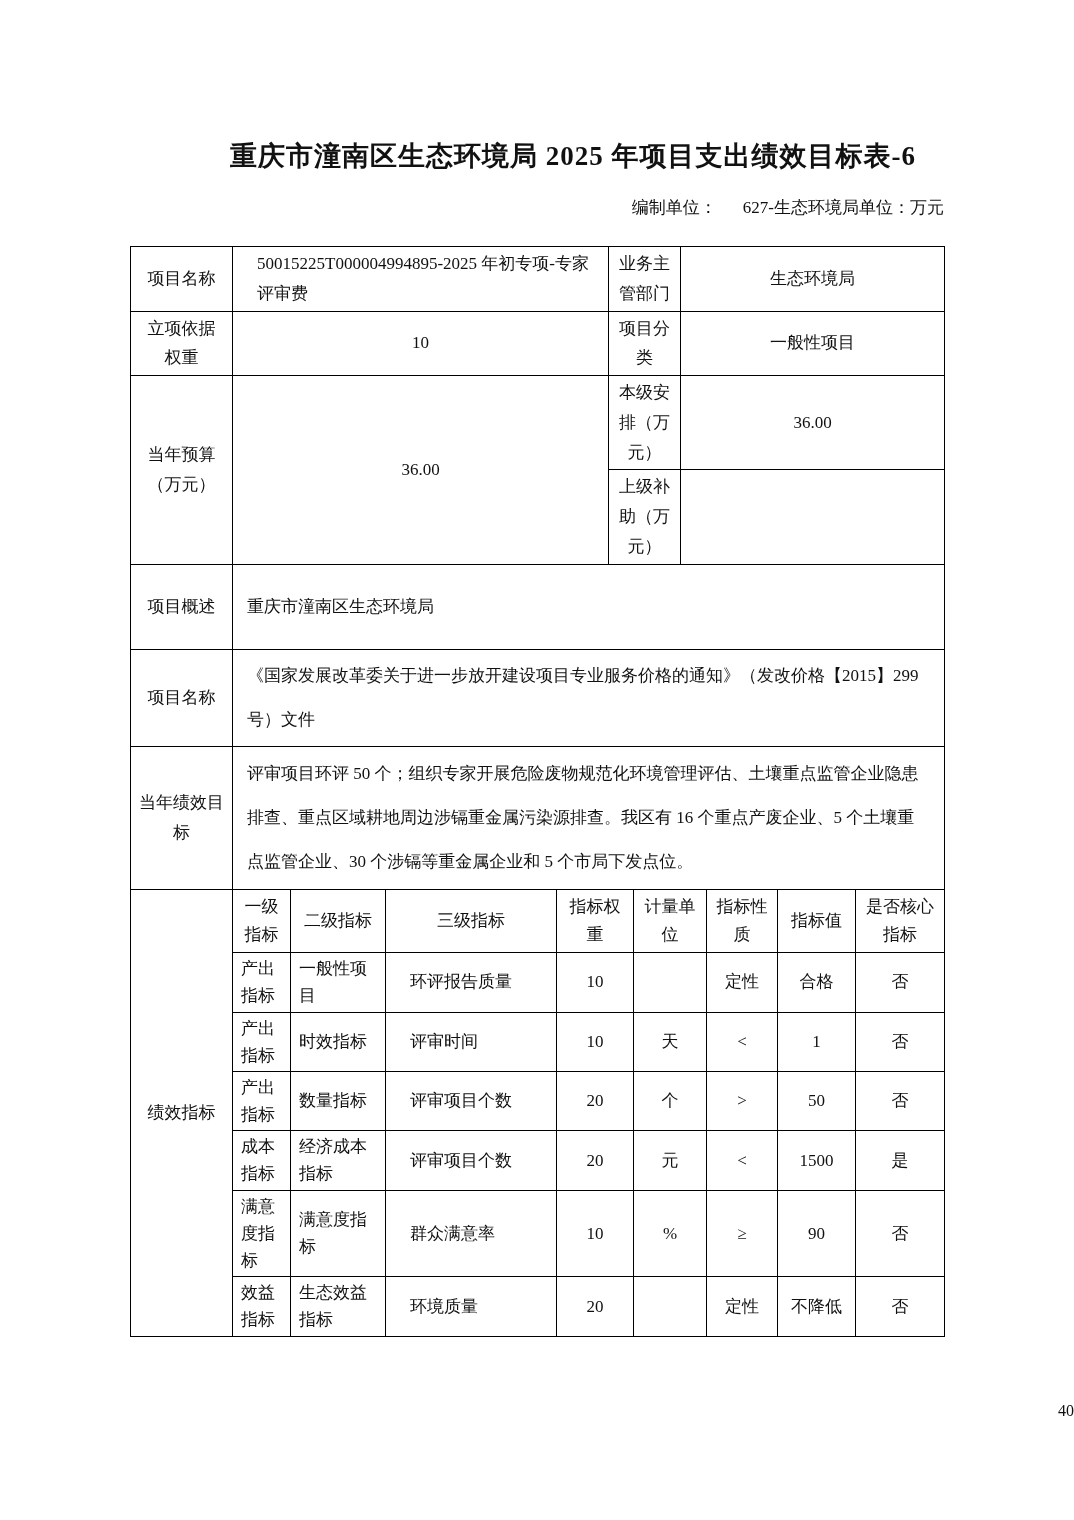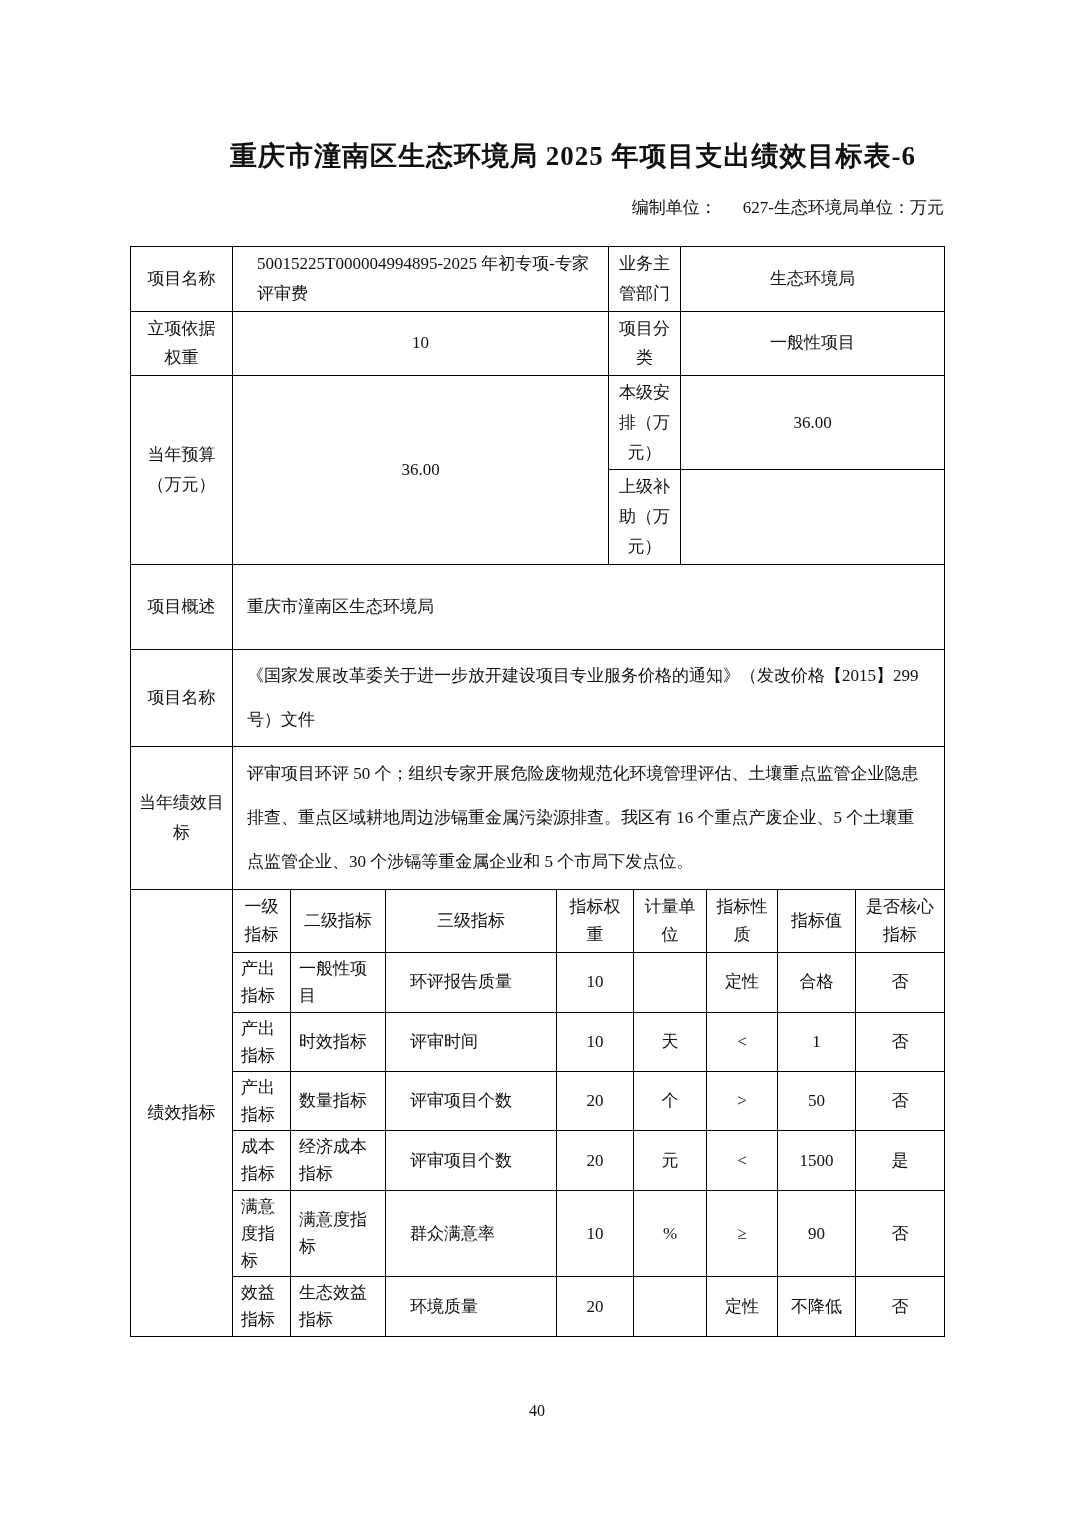--- a/index.html
+++ b/index.html
@@ -20,21 +20,21 @@
   table{border-collapse:collapse;table-layout:fixed;width:814px;}
   td{
     border:1px solid #000;font-size:17px;text-align:center;vertical-align:middle;
     line-height:1.75;white-space:pre-line;padding:2px 4px;word-break:break-word;
   }
   #tbl2{margin-top:-1px;}
   #tbl2 td{line-height:1.6;}
   td.al{text-align:left;padding-left:24px;padding-right:8px;}
   td.al8{text-align:left;padding-left:8px;padding-right:4px;}
   td.para{text-align:left;padding:4px 14px;line-height:44px;}
-  .pagenum{position:absolute;top:1402px;left:0;width:100%;text-align:center;font-size:16px;}
+  .pagenum{position:absolute;top:1402px;left:0;width:100%;text-align:right;font-size:16px;}
 </style>
 </head>
 <body>
 
 <div class="title">重庆市潼南区生态环境局 2025 年项目支出绩效目标表-6</div>
 
 <div class="meta">
   <span>
     <span>编制单位：</span><span class="gap"></span><span>627-生态环境局</span>
   </span>

